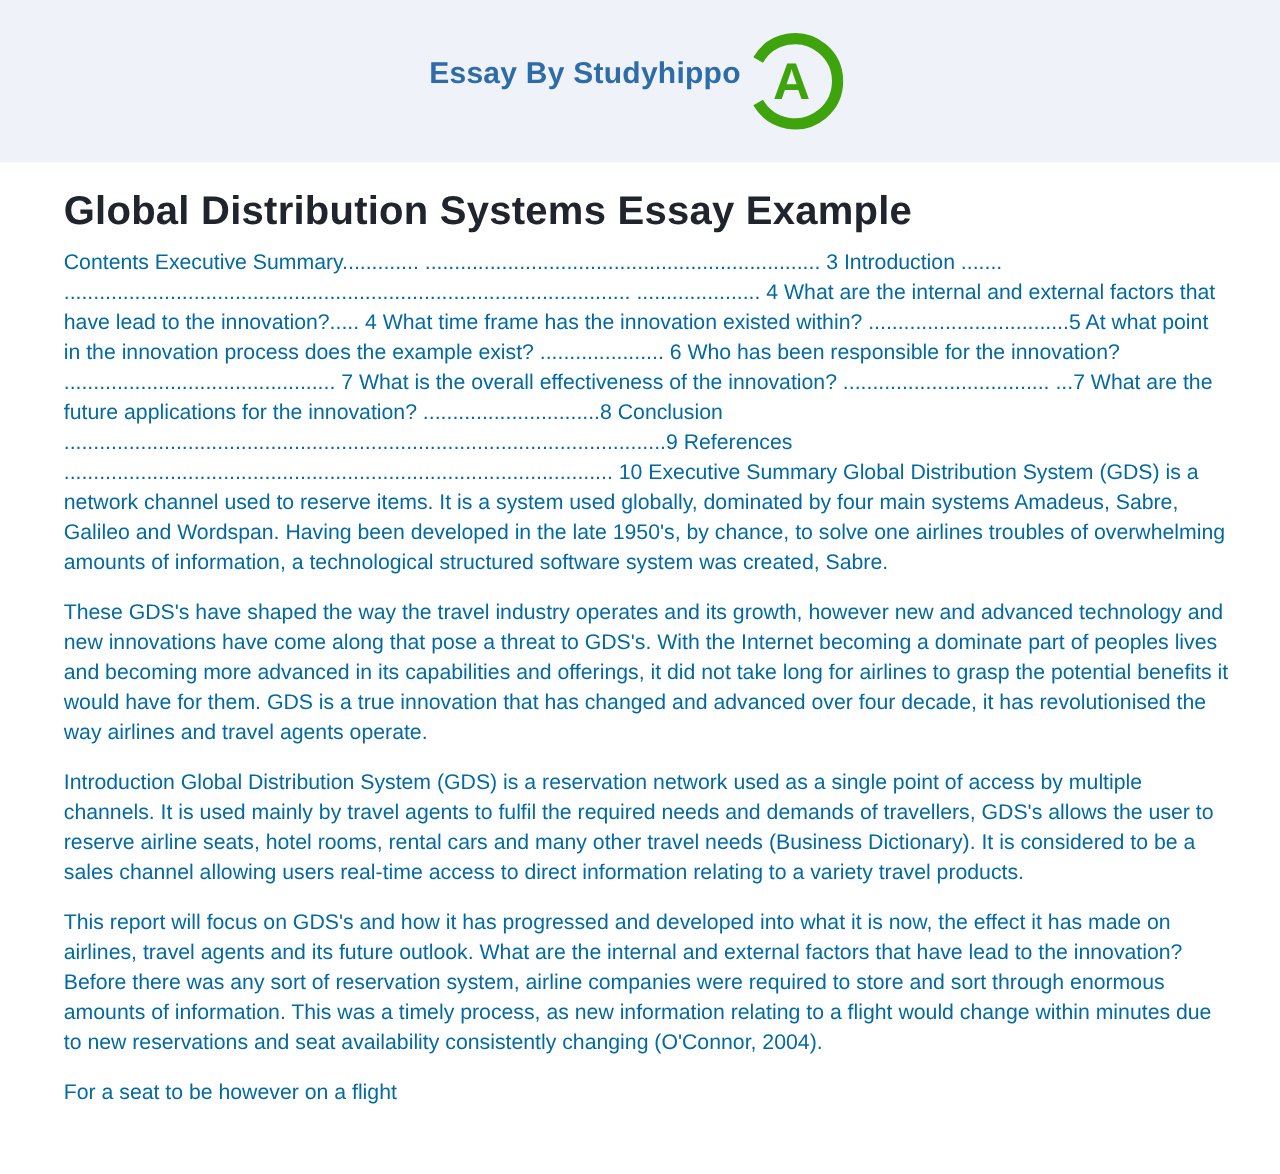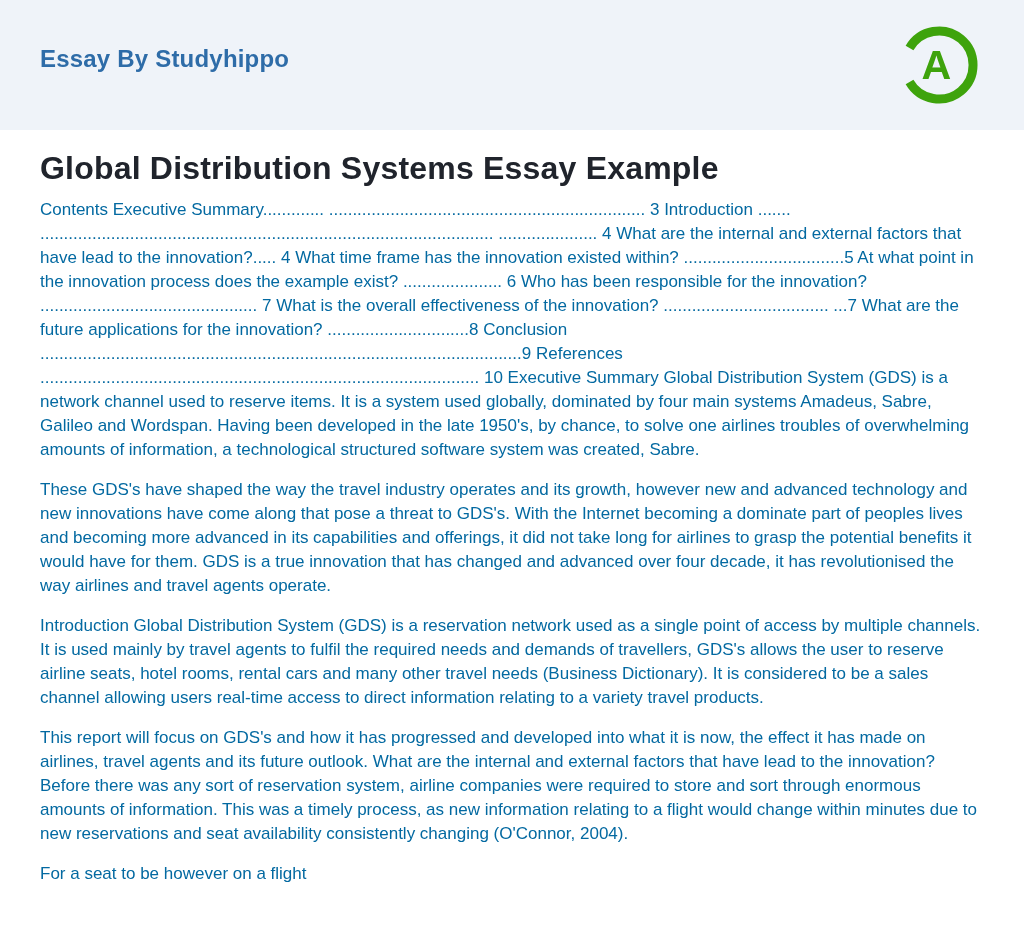--- a/index.html
+++ b/index.html
@@ -8,39 +8,39 @@
     background: #ffffff;
     font-family: "Liberation Sans", sans-serif;
   }
   body { height: 939px; overflow: hidden; }
 
   .hdr {
     height: 130px;
     background: #eff3f9;
     display: flex;
     align-items: center;
-    justify-content: space-between;
+    justify-content: center;
     padding: 0 40px;
   }
   .hdr-title {
     font-size: 24px;
     font-weight: bold;
     color: #2e6ca8;
     letter-spacing: 0.2px;
     margin-bottom: 13px;
   }
   .hdr-url {
     font-size: 17px;
     color: #2e6ca8;
     text-decoration: none;
     display: inline-block;
   }
   .logo { display: block; margin-right: 2px; }
 
-  main { padding: 20px 40px 0 40px; }
+  main { padding: 20px 40px 0 51px; }
   h1.page-title {
     font-size: 32px;
     font-weight: 800;
     color: #20242c;
     letter-spacing: 0.2px;
     margin: 0 0 11px 0;
   }
   p.body-text {
     font-size: 17px;
     line-height: 24px;

